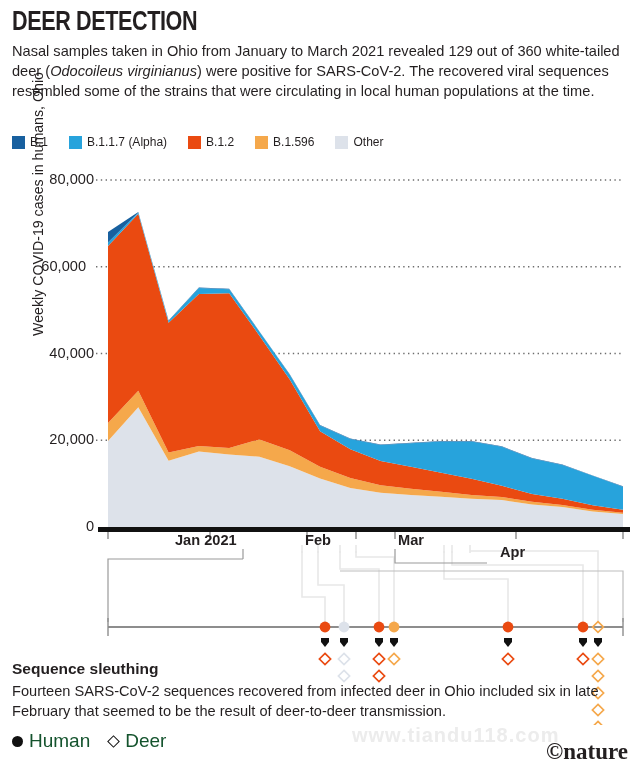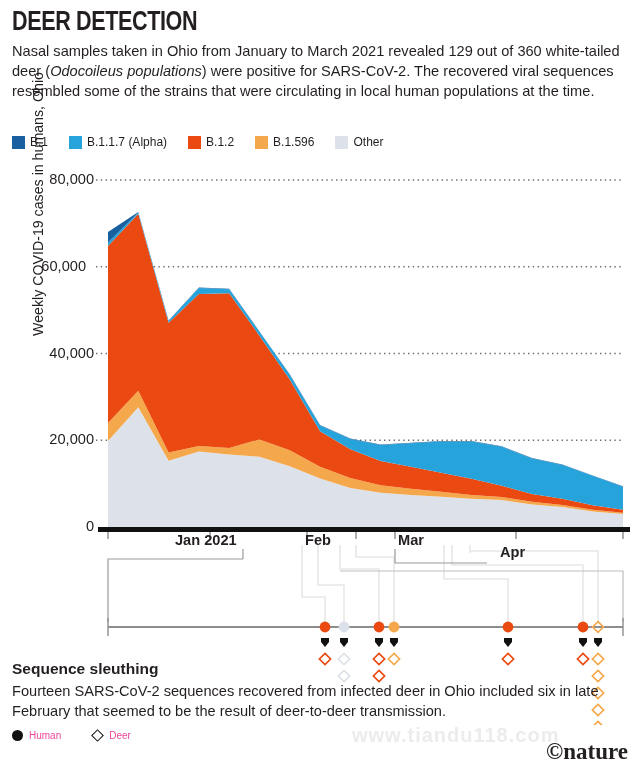--- a/index.html
+++ b/index.html
@@ -61,35 +61,35 @@
   #seq-title {
     position:absolute; left:12px; top:660px;
     font-size:15.5px; font-weight:bold; color:#231f20;
   }
   #seq-body {
     position:absolute; left:12px; top:681px; width:616px;
     font-size:14.6px; line-height:20.2px; color:#231f20;
   }
   #bottom-legend {
     position:absolute; left:12px; top:730px;
-    display:flex; align-items:center; gap:31px;
-    font-size:10px; color:#ec4899;
+    display:flex; align-items:center; gap:18px;
+    font-size:19px; color:#14532d;
   }
   #bottom-legend .bl { display:flex; align-items:center; gap:6px; }
   .dot-glyph { width:11px; height:11px; border-radius:50%; background:#111; display:inline-block; }
   .dia-glyph {
     width:9px; height:9px; display:inline-block;
     border:1.6px solid #111; transform:rotate(45deg); margin:1px;
   }
 </style>
 </head>
 <body>
 
 <div id="title">DEER DETECTION</div>
-<div id="standfirst"><span>Nasal samples taken in Ohio from January to March 2021 revealed 129 out of 360 white-tailed deer (</span><i>Odocoileus populations</i><span>) were positive for SARS-CoV-2. The recovered viral sequences resembled some of the strains that were circulating in local human populations at the time.</span></div>
+<div id="standfirst"><span>Nasal samples taken in Ohio from January to March 2021 revealed 129 out of 360 white-tailed deer (</span><i>Odocoileus virginianus</i><span>) were positive for SARS-CoV-2. The recovered viral sequences resembled some of the strains that were circulating in local human populations at the time.</span></div>
 
 <div id="legend">
     <div class="lg">
       <span class="sw" style="background: rgb(24, 96, 159);"></span>
       <span>B.1</span>
     </div>
     <div class="lg">
       <span class="sw" style="background: rgb(39, 163, 220);"></span>
       <span>B.1.1.7 (Alpha)</span>
     </div>

